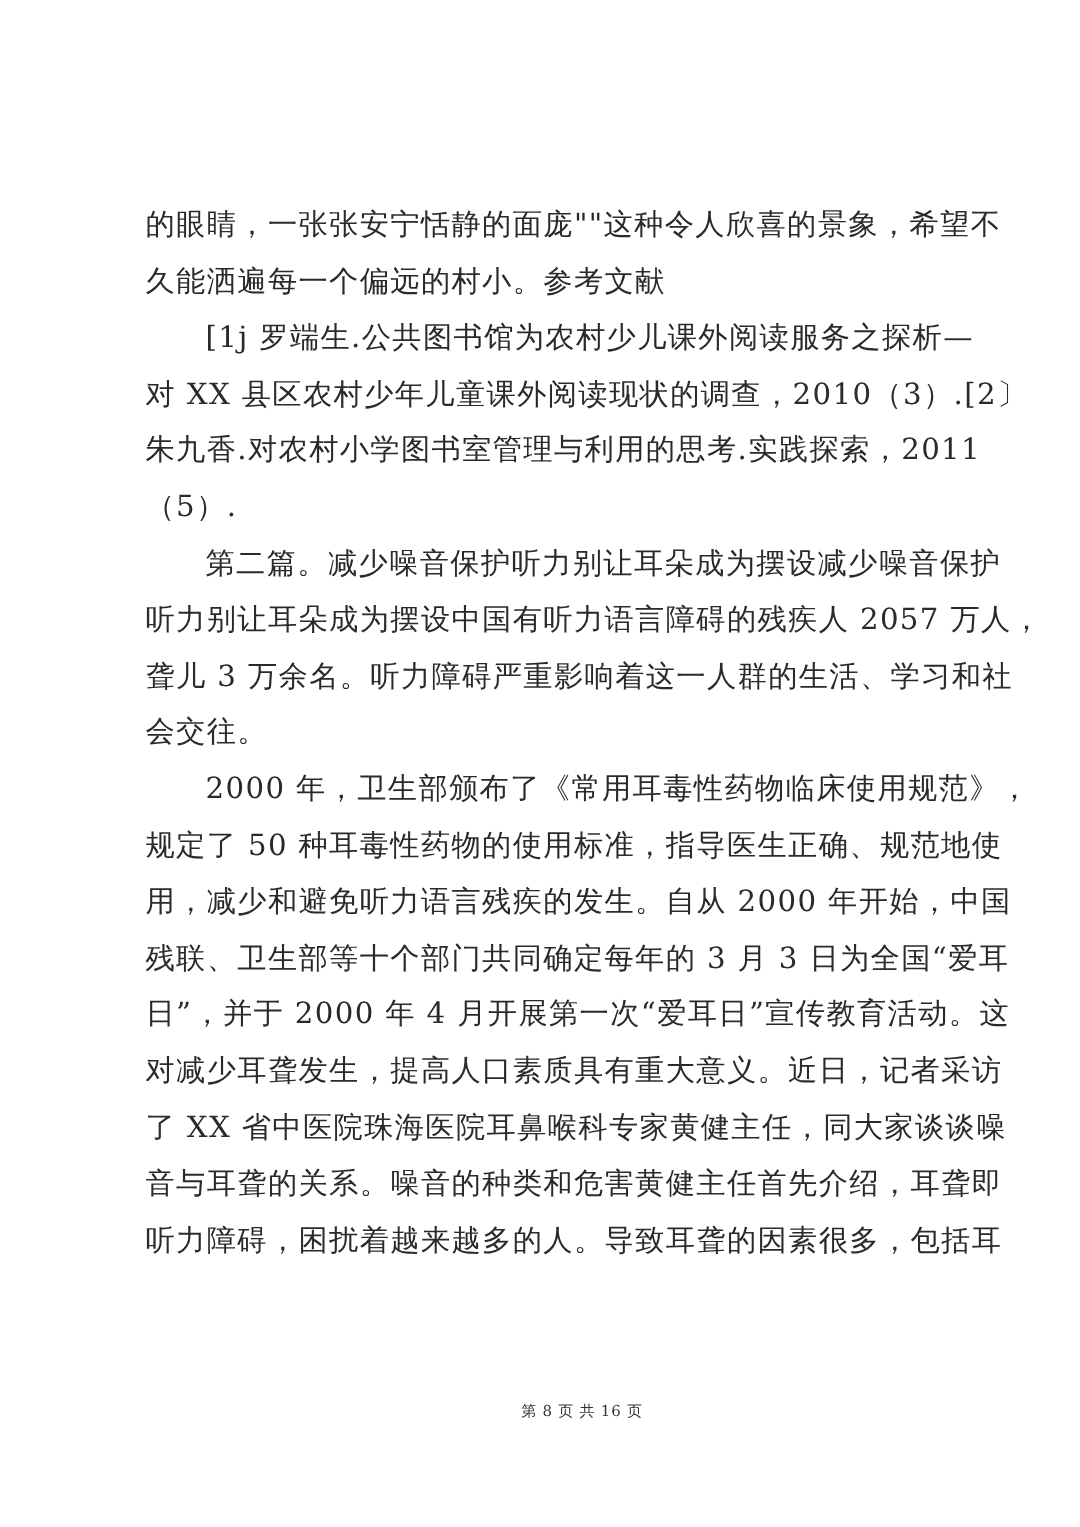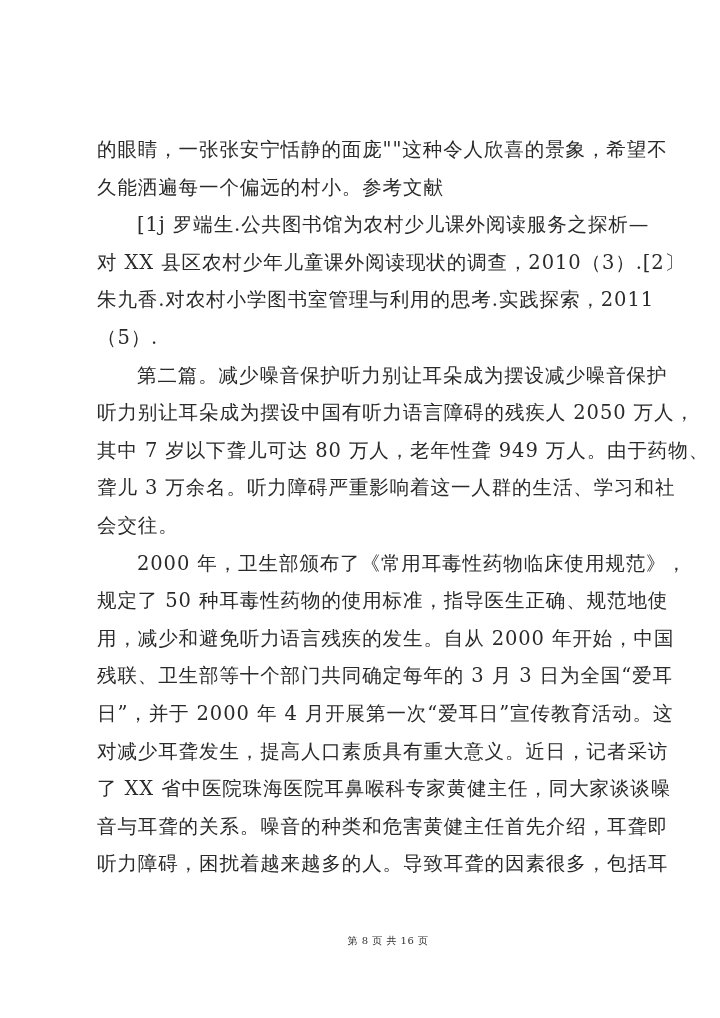--- a/index.html
+++ b/index.html
@@ -61,22 +61,21 @@
 
 <div class="page">
   <div class="content">
     <div class="line last">的眼睛，一张张安宁恬静的面庞""这种令人欣喜的景象，希望不</div>
     <div class="line last">久能洒遍每一个偏远的村小。参考文献</div>
     <div class="line indent last">[1j 罗端生.公共图书馆为农村少儿课外阅读服务之探析—</div>
     <div class="line last">对 XX 县区农村少年儿童课外阅读现状的调查，2010（3）.[2〕</div>
     <div class="line last">朱九香.对农村小学图书室管理与利用的思考.实践探索，2011</div>
     <div class="line last">（5）.</div>
     <div class="line indent last">第二篇。减少噪音保护听力别让耳朵成为摆设减少噪音保护</div>
-    <div class="line last">听力别让耳朵成为摆设中国有听力语言障碍的残疾人 2050 万人，</div>
-    <div class="line last">其中 7 岁以下聋儿可达 80 万人，老年性聋 949 万人。由于药物、</div>
+    <div class="line last">听力别让耳朵成为摆设中国有听力语言障碍的残疾人 2057 万人，</div>
     <div class="line last">聋儿 3 万余名。听力障碍严重影响着这一人群的生活、学习和社</div>
     <div class="line last">会交往。</div>
     <div class="line indent last">2000 年，卫生部颁布了《常用耳毒性药物临床使用规范》，</div>
     <div class="line last">规定了 50 种耳毒性药物的使用标准，指导医生正确、规范地使</div>
     <div class="line last">用，减少和避免听力语言残疾的发生。自从 2000 年开始，中国</div>
     <div class="line last">残联、卫生部等十个部门共同确定每年的 3 月 3 日为全国“爱耳</div>
     <div class="line last">日”，并于 2000 年 4 月开展第一次“爱耳日”宣传教育活动。这</div>
     <div class="line last">对减少耳聋发生，提高人口素质具有重大意义。近日，记者采访</div>
     <div class="line last">了 XX 省中医院珠海医院耳鼻喉科专家黄健主任，同大家谈谈噪</div>
     <div class="line last">音与耳聋的关系。噪音的种类和危害黄健主任首先介绍，耳聋即</div>

